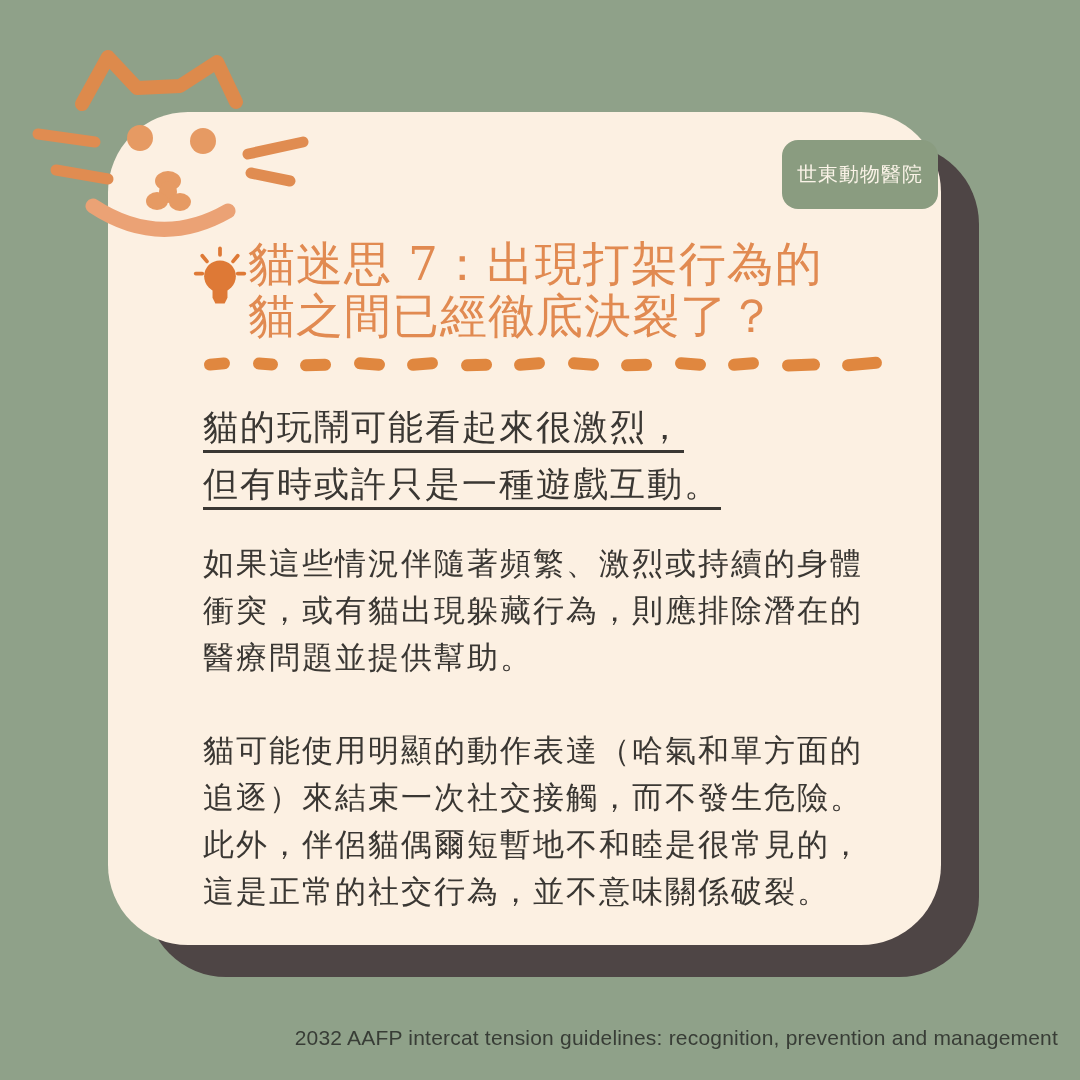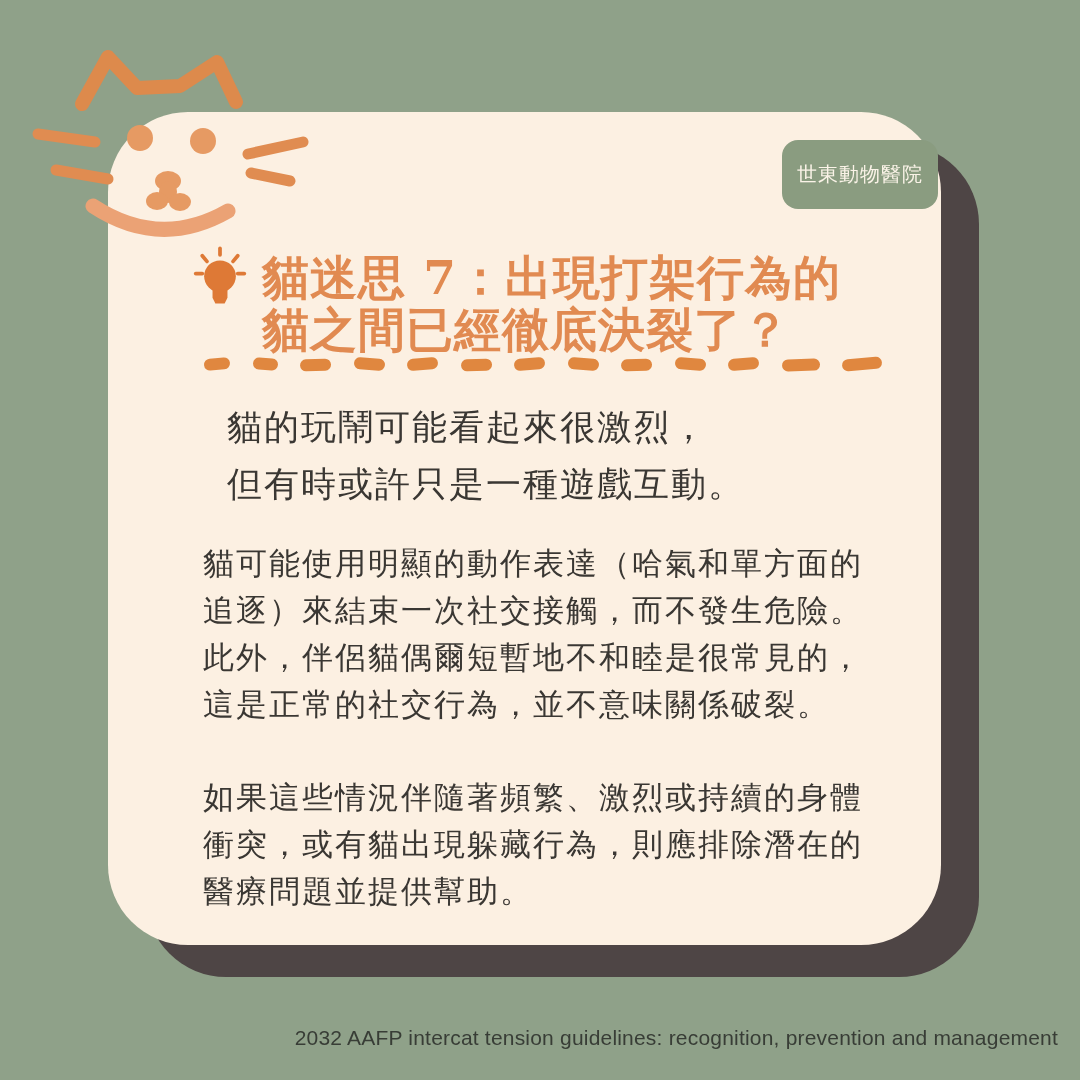--- a/index.html
+++ b/index.html
@@ -51,23 +51,23 @@
   .dash:nth-child(2){width:25px;}
   .dash:nth-child(12){width:38px;}
   .dash:nth-child(13){width:40px;}
   .lede{
     position:absolute;left:203px;top:398px;
     font-size:35px;line-height:57px;color:#3A3733;
     letter-spacing:2px;
   }
   .lede .line{
     display:block;
+    text-decoration:underline;
     text-underline-offset:11px;
     text-decoration-thickness:3px;
-    margin-left:24px;
   }
   .body-copy{
     position:absolute;left:203px;top:540px;width:710px;
     font-size:31px;line-height:47px;color:#3A3733;
     letter-spacing:2px;
   }
   .body-copy p{margin:0;}
   .body-copy p + p{margin-top:46px;}
   .body-copy .line{display:block;}
   .source-footer{
@@ -113,21 +113,21 @@
     <g stroke="#DE7936" stroke-width="4" stroke-linecap="round">
       <line x1="30" y1="3" x2="30" y2="10"></line>
       <line x1="11" y1="11" x2="16" y2="17"></line>
       <line x1="49" y1="11" x2="44" y2="17"></line>
       <line x1="4" y1="30" x2="11" y2="30"></line>
       <line x1="56" y1="30" x2="49" y2="30"></line>
     </g>
     <circle cx="30" cy="33" r="17" fill="#DE7936"></circle>
     <path d="M22,47 L38,47 L38,56 L35,62 L25,62 L22,56 Z" fill="#DE7936"></path>
   </svg>
-  <h1 class="title-text" style="margin:14px;font-weight:bold;">
+  <h1 class="title-text" style="margin:0;font-weight:normal;">
     <span class="line">貓迷思 7：出現打架行為的</span>
     <span class="line">貓之間已經徹底決裂了？</span>
   </h1>
 </div>
 
 <div class="dashed-divider">
   <div class="dash"></div>
   <div class="dash"></div>
   <div class="dash"></div>
   <div class="dash"></div>
@@ -142,25 +142,25 @@
   <div class="dash"></div>
 </div>
 
 <div class="lede">
   <span class="line">貓的玩鬧可能看起來很激烈，</span>
   <span class="line">但有時或許只是一種遊戲互動。</span>
 </div>
 
 <div class="body-copy">
   <p>
+    <span class="line">如果這些情況伴隨著頻繁、激烈或持續的身體</span>
+    <span class="line">衝突，或有貓出現躲藏行為，則應排除潛在的</span>
+    <span class="line">醫療問題並提供幫助。</span>
+  </p>
+  <p>
     <span class="line">貓可能使用明顯的動作表達（哈氣和單方面的</span>
     <span class="line">追逐）來結束一次社交接觸，而不發生危險。</span>
     <span class="line">此外，伴侶貓偶爾短暫地不和睦是很常見的，</span>
     <span class="line">這是正常的社交行為，並不意味關係破裂。</span>
-  </p>
-  <p>
-    <span class="line">如果這些情況伴隨著頻繁、激烈或持續的身體</span>
-    <span class="line">衝突，或有貓出現躲藏行為，則應排除潛在的</span>
-    <span class="line">醫療問題並提供幫助。</span>
   </p>
 </div>
 
 <div class="source-footer">2032 AAFP intercat tension guidelines: recognition, prevention and management</div>
 
 </body></html>

